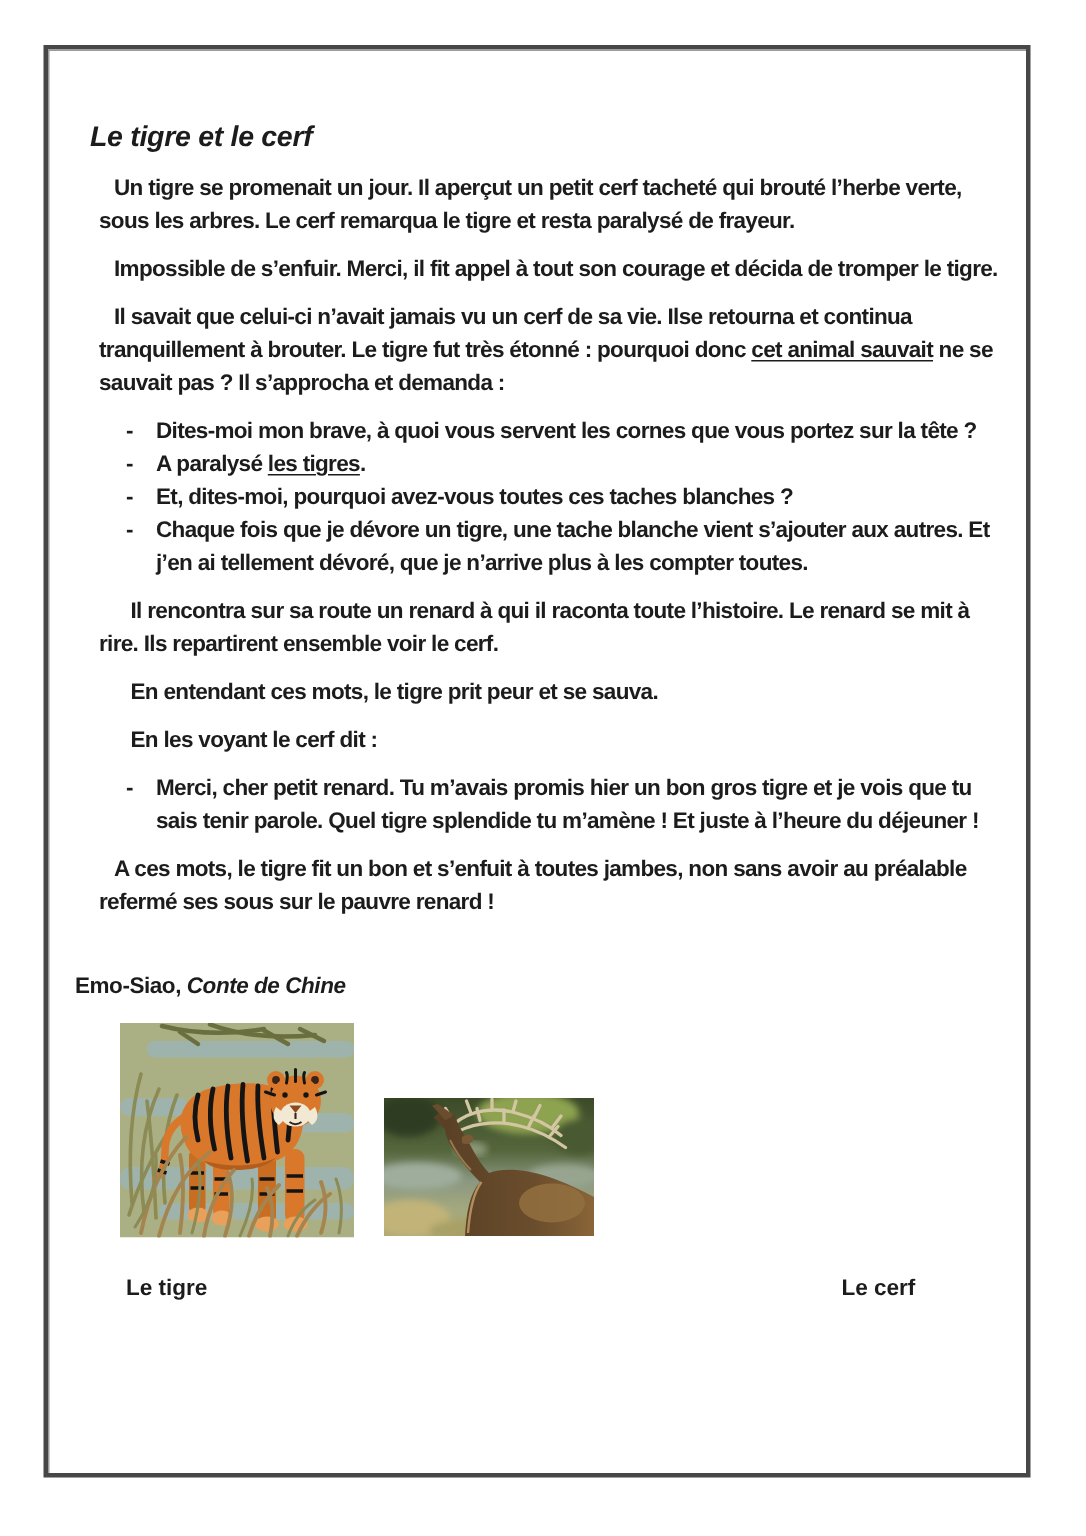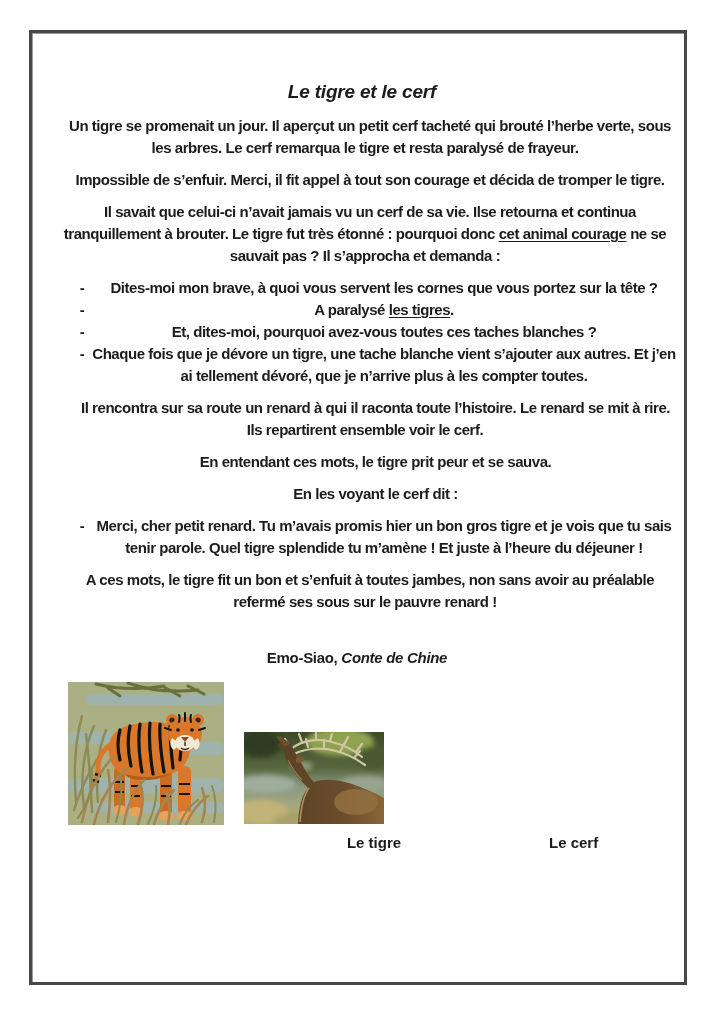--- a/index.html
+++ b/index.html
@@ -6,21 +6,21 @@
   body{
     width:724px;height:1024px;background:#ffffff;position:relative;
     font-family:"Liberation Sans","DejaVu Sans",sans-serif;color:#1c1c1c;
     overflow:hidden;
   }
   .sheet{
     position:absolute;left:29px;top:30px;width:658px;height:955px;
     border:3px solid #474747;box-sizing:border-box;background:#ffffff;
     box-shadow:inset 1px 1px 0 #9a9a9a;
   }
-  .inner{padding:48px 8px 0 6px;text-align:center;}
+  .inner{padding:48px 8px 0 18px;}
   .title{
     font-size:19px;font-weight:700;font-style:italic;letter-spacing:-0.2px;
     margin:0 0 13px 10px;line-height:21px;
   }
   p.body{
     margin:0 0 10px 16px;font-size:15px;font-weight:700;line-height:22px;
     letter-spacing:-0.45px;
   }
   .ind1{text-indent:10px;}
   .ind2{text-indent:21px;}
@@ -33,37 +33,37 @@
   ul.dash-list .dash{flex:none;width:20px;}
   ul.dash-list .li-text{flex:1;}
   .attribution{
     margin:34px 0 0 0;font-size:15px;font-weight:700;line-height:22px;
     letter-spacing:-0.3px;
   }
   .attribution .work{font-style:italic;}
   .figures{position:relative;height:145px;margin-top:13px;}
   .fig-tiger{position:absolute;left:30px;top:0;width:156px;height:143px;}
   .fig-deer{position:absolute;left:206px;top:50px;width:140px;height:92px;}
-  .captions{position:relative;height:22px;margin-top:7px;font-size:15px;font-weight:700;}
+  .captions{position:relative;height:22px;margin-top:23px;font-size:15px;font-weight:700;}
   .cap-tiger{margin-left:34px;}
   .cap-deer{position:absolute;left:511px;top:0;}
 </style>
 </head>
 <body>
 
 <div class="sheet">
   <div class="inner">
 
     <h1 class="title">Le tigre et le cerf</h1>
 
     <p class="body ind1">Un tigre se promenait un jour. Il aperçut un petit cerf tacheté qui brouté l’herbe verte, sous les arbres. Le cerf remarqua le tigre et resta paralysé de frayeur.</p>
 
     <p class="body ind1">Impossible de s’enfuir. Merci, il fit appel à tout son courage et décida de tromper le tigre.</p>
 
-    <p class="body ind1"><span>Il savait que celui-ci n’avait jamais vu un cerf de sa vie. Ilse retourna et continua tranquillement à brouter. Le tigre fut très étonné : pourquoi donc </span><span class="u">cet animal courage</span><span> ne se sauvait pas ? Il s’approcha et demanda :</span></p>
+    <p class="body ind1"><span>Il savait que celui-ci n’avait jamais vu un cerf de sa vie. Ilse retourna et continua tranquillement à brouter. Le tigre fut très étonné : pourquoi donc </span><span class="u">cet animal sauvait</span><span> ne se sauvait pas ? Il s’approcha et demanda :</span></p>
 
     <ul class="dash-list">
       <li>
         <span class="dash">-</span>
         <span class="li-text"><span>Dites-moi mon brave, à quoi vous servent les cornes que vous portez sur la tête ?</span><span class="u"></span><span></span></span>
       </li>
       <li>
         <span class="dash">-</span>
         <span class="li-text"><span>A paralysé </span><span class="u">les tigres</span><span>.</span></span>
       </li>

